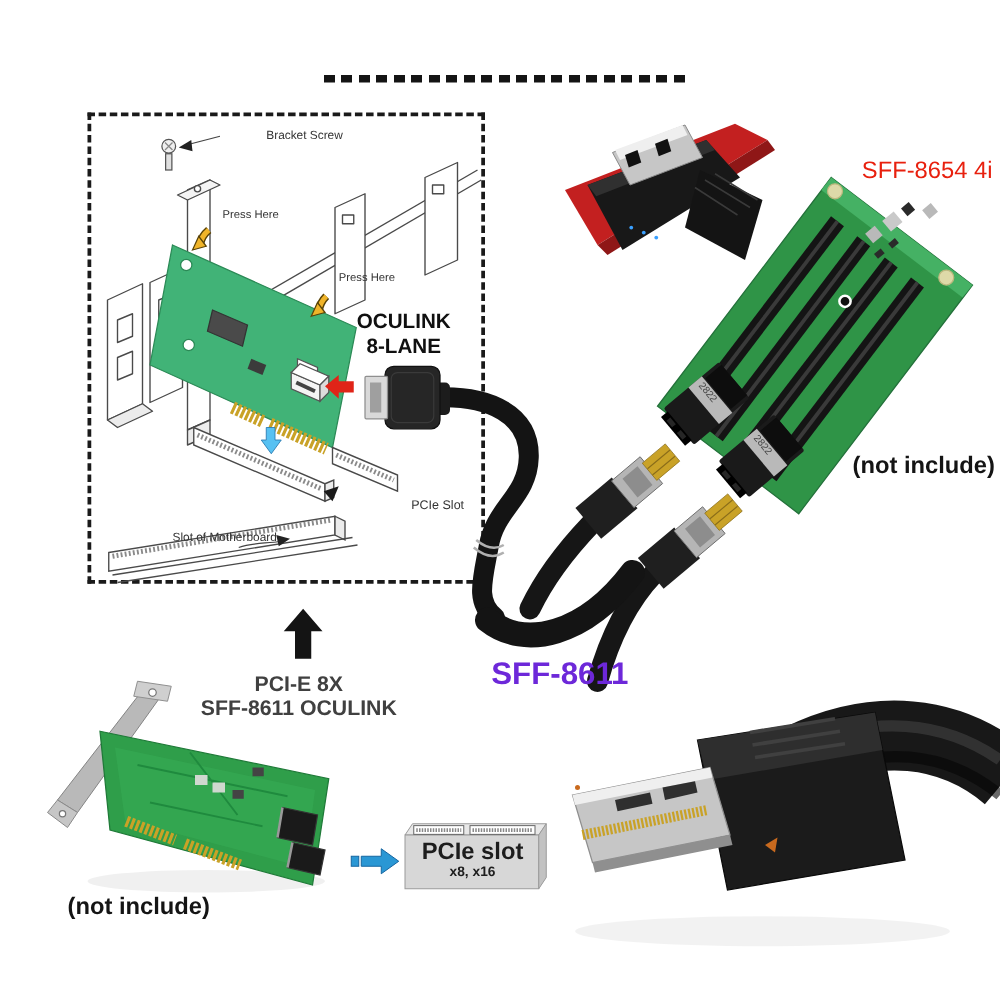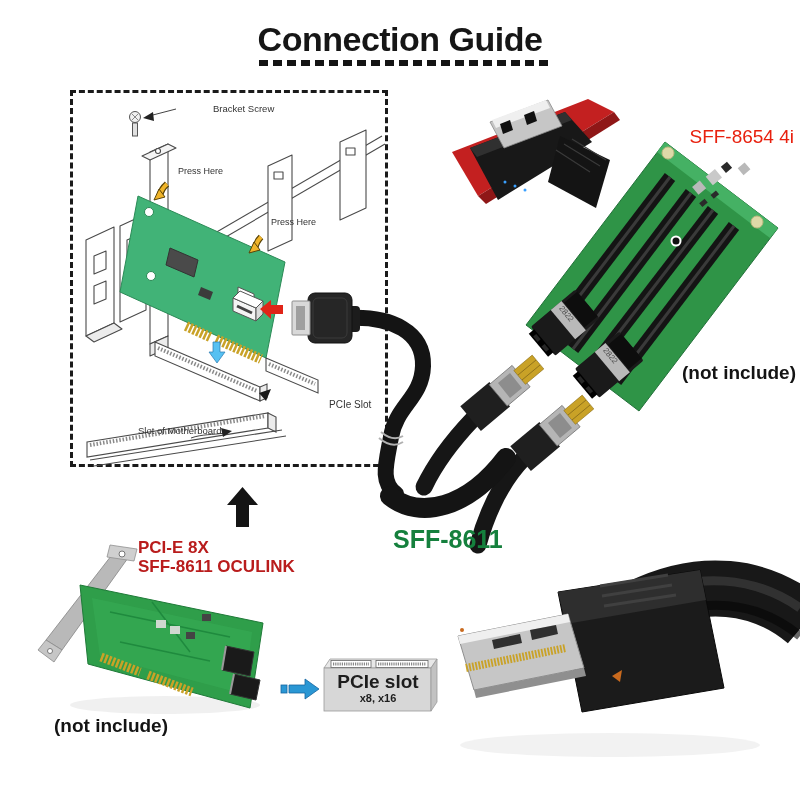--- a/index.html
+++ b/index.html
@@ -9,34 +9,33 @@
   svg{display:block;}
   .lbl{position:absolute;white-space:nowrap;z-index:6;}
   .title{top:20px;left:0;right:0;text-align:center;font-size:34px;font-weight:bold;color:#161616;letter-spacing:-0.5px;}
   .title-dash{top:60px;left:259px;width:290px;height:6px;z-index:6;
       background:repeating-linear-gradient(90deg,#141414 0 9px,transparent 9px 14px);}
   .diagram-box{left:70px;top:90px;width:318px;height:377px;border:3px dashed #1a1a1a;z-index:1;box-sizing:border-box;}
   .tiny{font-size:9.5px;color:#333;padding-left:36px;}
   .oculink-lbl{left:277px;top:247px;width:92px;text-align:center;font-weight:bold;font-size:16.5px;line-height:20px;color:#101010;}
   .sff8654{left:660px;top:126px;width:134px;text-align:right;font-size:19px;font-weight:normal;color:#e8200e;}
   .notinc-r{left:682px;top:362px;font-size:19px;font-weight:600;color:#141414;}
-  .sff8611{left:393px;top:525px;font-size:25px;font-weight:bold;color:#15803d;}
-  .adapter-cap{left:138px;top:538px;width:202px;text-align:left;font-weight:bold;font-size:17px;line-height:19px;color:#b91c1c;}
+  .sff8611{left:393px;top:525px;font-size:25px;font-weight:bold;color:#6d28d9;}
+  .adapter-cap{left:138px;top:538px;width:202px;text-align:center;font-weight:bold;font-size:17px;line-height:19px;color:#404040;}
   .notinc-l{left:54px;top:715px;font-size:19px;font-weight:600;color:#141414;}
   .slotbox-txt{left:324px;top:672px;width:108px;text-align:center;color:#1d1d1d;}
   .slotbox-txt .l1{font-weight:bold;font-size:19px;line-height:20px;}
   .slotbox-txt .l2{font-weight:bold;font-size:11px;line-height:13px;}
   .z2{z-index:2;} .z3{z-index:3;}
 </style>
 </head>
 <body>
 
 <div class="stage">
 
-  <div class="lbl title">Connection Guide</div>
   <div class="abs title-dash"></div>
 
   <div class="abs diagram-box"></div>
 
   <svg class="abs z2" style="left:70px;top:90px" width="320" height="380" viewBox="0 0 320 380">
     <g fill="#fff" stroke="#4a4a4a" stroke-width="1.1" stroke-linejoin="round">
       <polygon points="16,150 44,137 44,233 16,246"></polygon>
       <polygon points="16,246 44,233 52,239 24,252" fill="#ececec"></polygon>
       <polygon points="24,166 36,161 36,179 24,184"></polygon>
       <polygon points="24,196 36,191 36,209 24,214"></polygon>
@@ -243,20 +242,24 @@
       <path d="M466,668 L566,648" stroke="#c9a227" stroke-width="8" stroke-dasharray="1.8 1.4" fill="none"></path>
       <polygon points="474,690 584,668 586,676 476,698" fill="#8f8f8f"></polygon>
       <polygon points="612,676 622,670 620,682" fill="#c96a1e"></polygon>
       <circle cx="462" cy="630" r="2" fill="#c96a1e"></circle>
     </g>
   </svg>
 
   <div class="lbl tiny" style="left:177px;top:103px">Bracket Screw</div>
   <div class="lbl tiny" style="left:142px;top:166px;font-size:9px">Press Here</div>
   <div class="lbl tiny" style="left:235px;top:217px;font-size:9px">Press Here</div>
+  <div class="lbl oculink-lbl">
+    <div>OCULINK</div>
+    <div>8-LANE</div>
+  </div>
   <div class="lbl tiny" style="left:293px;top:399px;font-size:10px">PCIe Slot</div>
   <div class="lbl tiny" style="left:102px;top:425px;font-size:9.5px">Slot of Motherboard</div>
 
   <div class="lbl sff8654">SFF-8654 4i</div>
   <div class="lbl notinc-r">(not include)</div>
   <div class="lbl sff8611">SFF-8611</div>
   <div class="lbl adapter-cap">
     <div>PCI-E 8X</div>
     <div>SFF-8611 OCULINK</div>
   </div>

